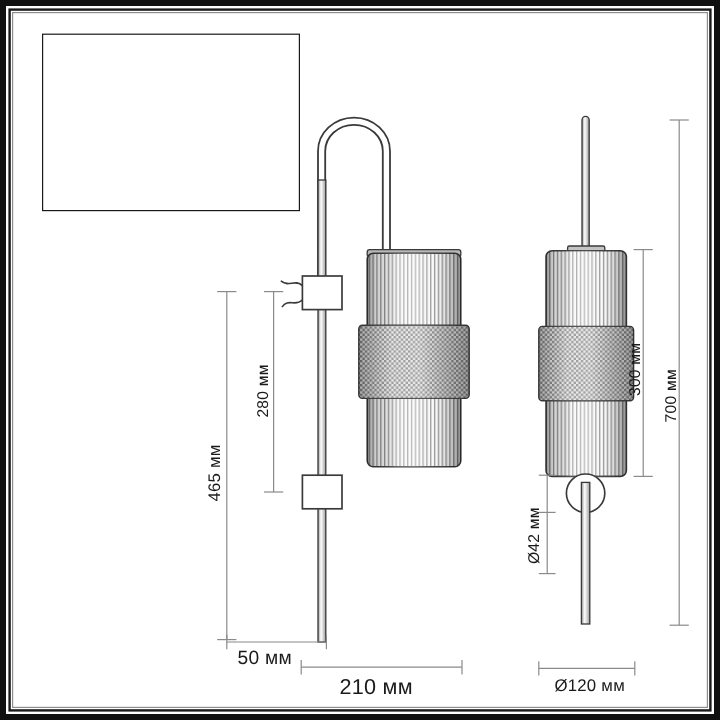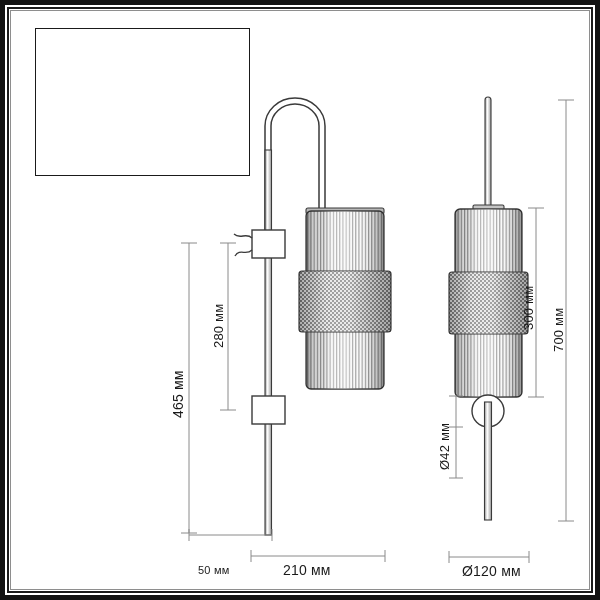--- a/index.html
+++ b/index.html
@@ -77,22 +77,22 @@
     font-size: 13px;
     transform-origin: left top;
     transform: rotate(-90deg);
   }
   .dim-42 { font-size: 13.5px; }
   .dim-465 { font-size: 14px; }
   .dim-280 { font-size: 13px; }
   .dim-300 { font-size: 13px; }
   .dim-700 { font-size: 13px; }
   .dim-d42 { font-size: 13px; }
-  .dim-50 { font-size: 11px; margin-top: 24px; }
-  .dim-210 { font-size: 14px; text-align: right; }
+  .dim-50 { font-size: 16px; }
+  .dim-210 { font-size: 18px; text-align: right; }
   .dim-d120 { font-size: 14px; margin-left: 10px; }
 </style>
 </head>
 <body>
 
 <div id="sheet">
 
   <svg class="svg-layer" viewBox="0 0 600 600" width="600" height="600">
     <defs>
 

